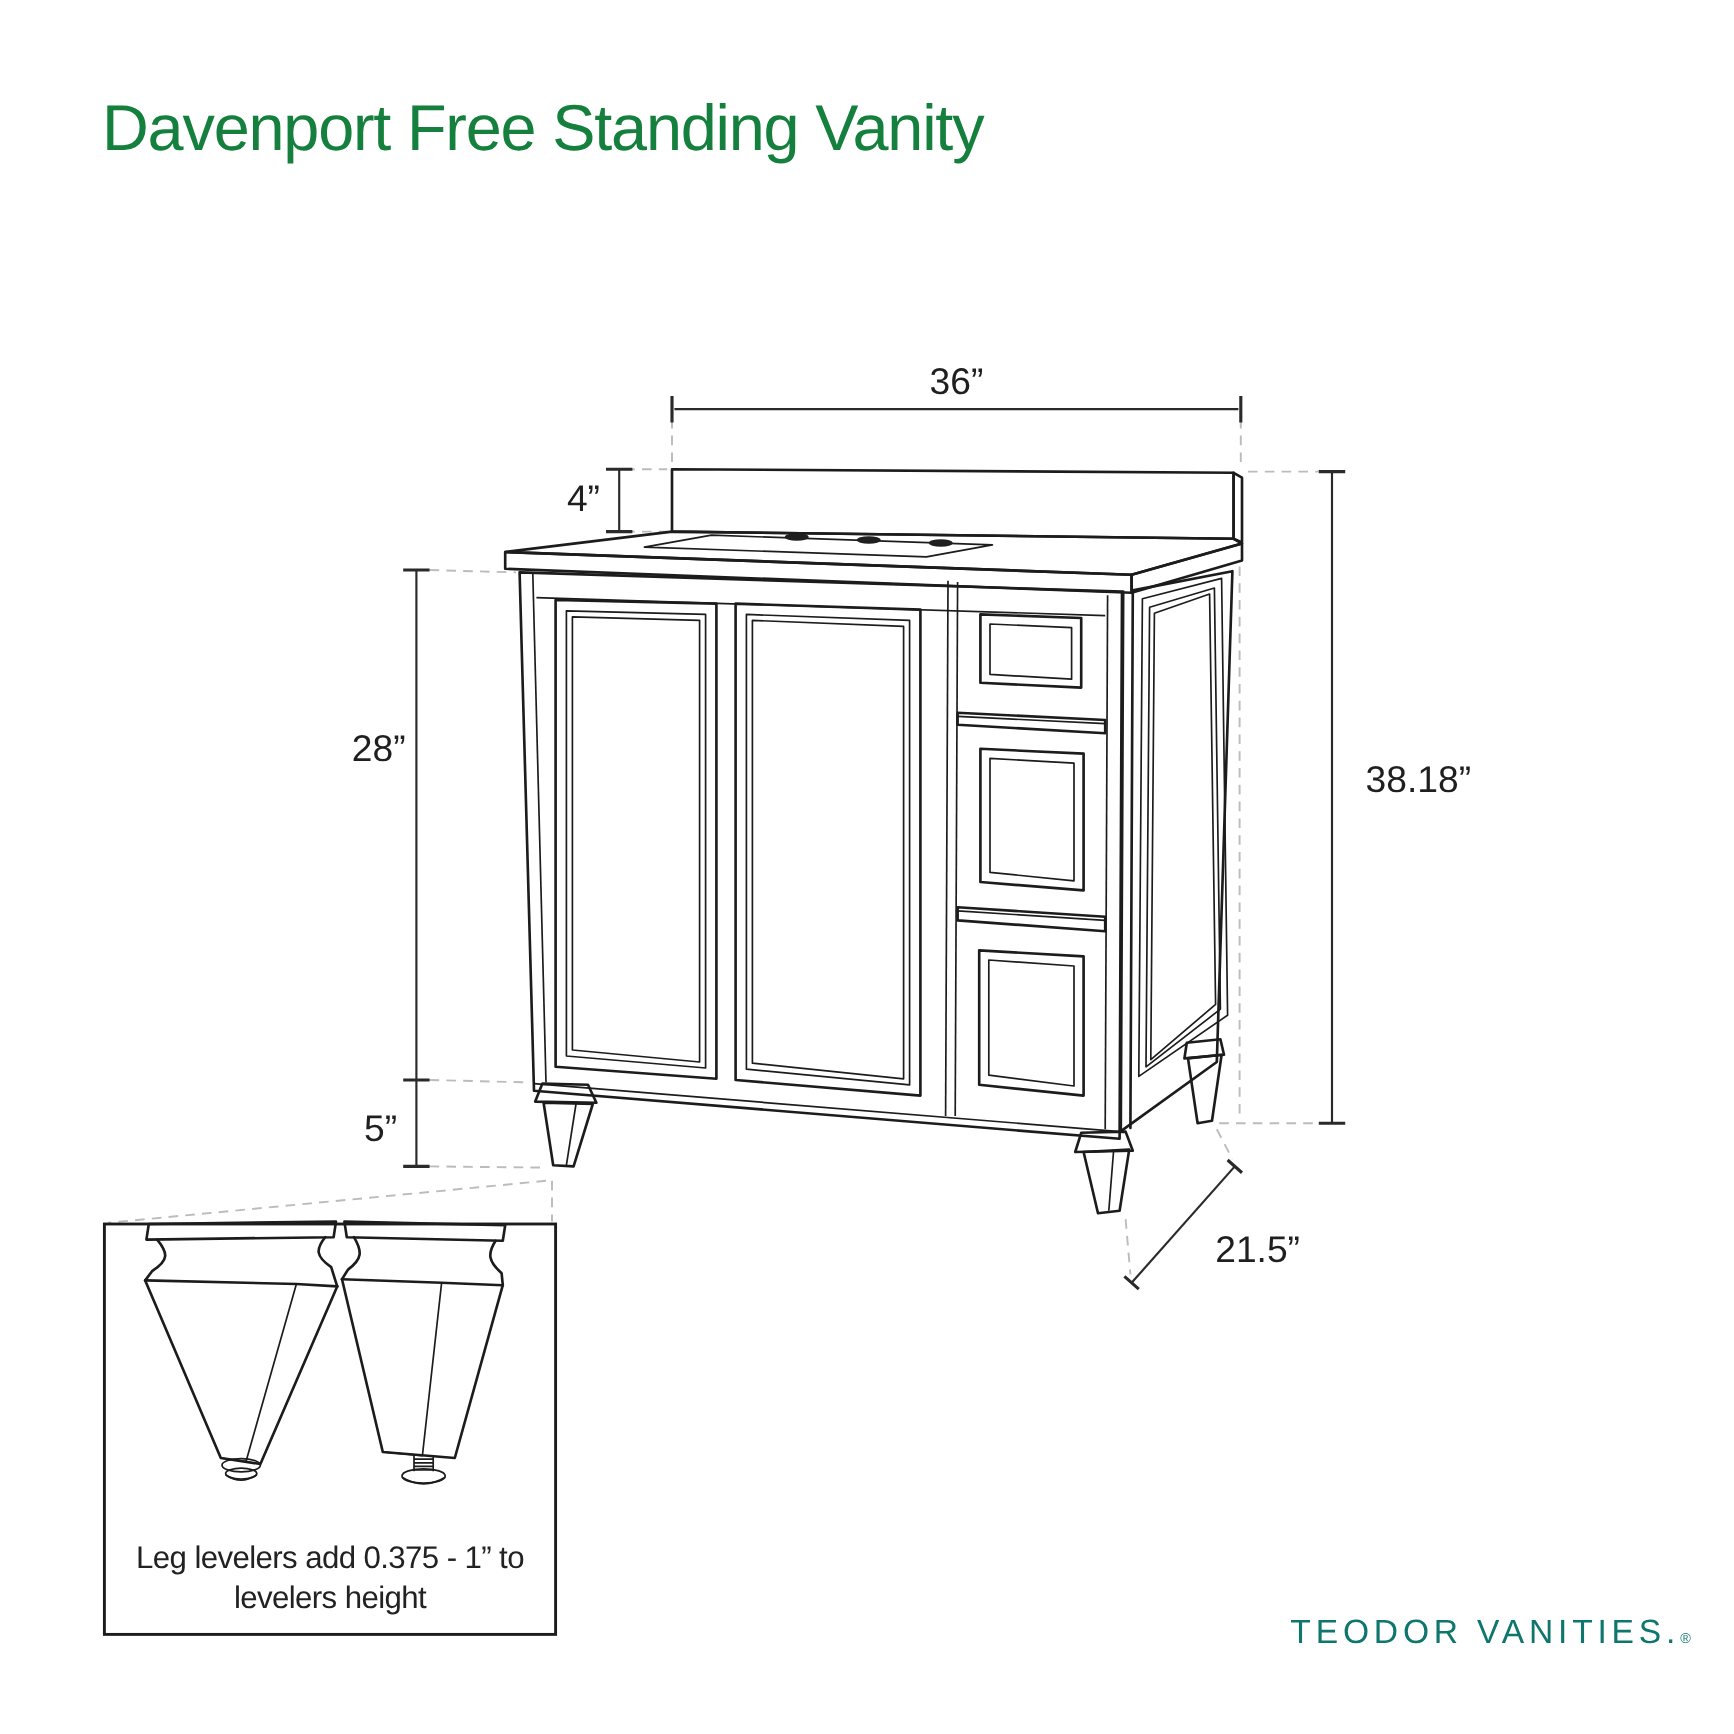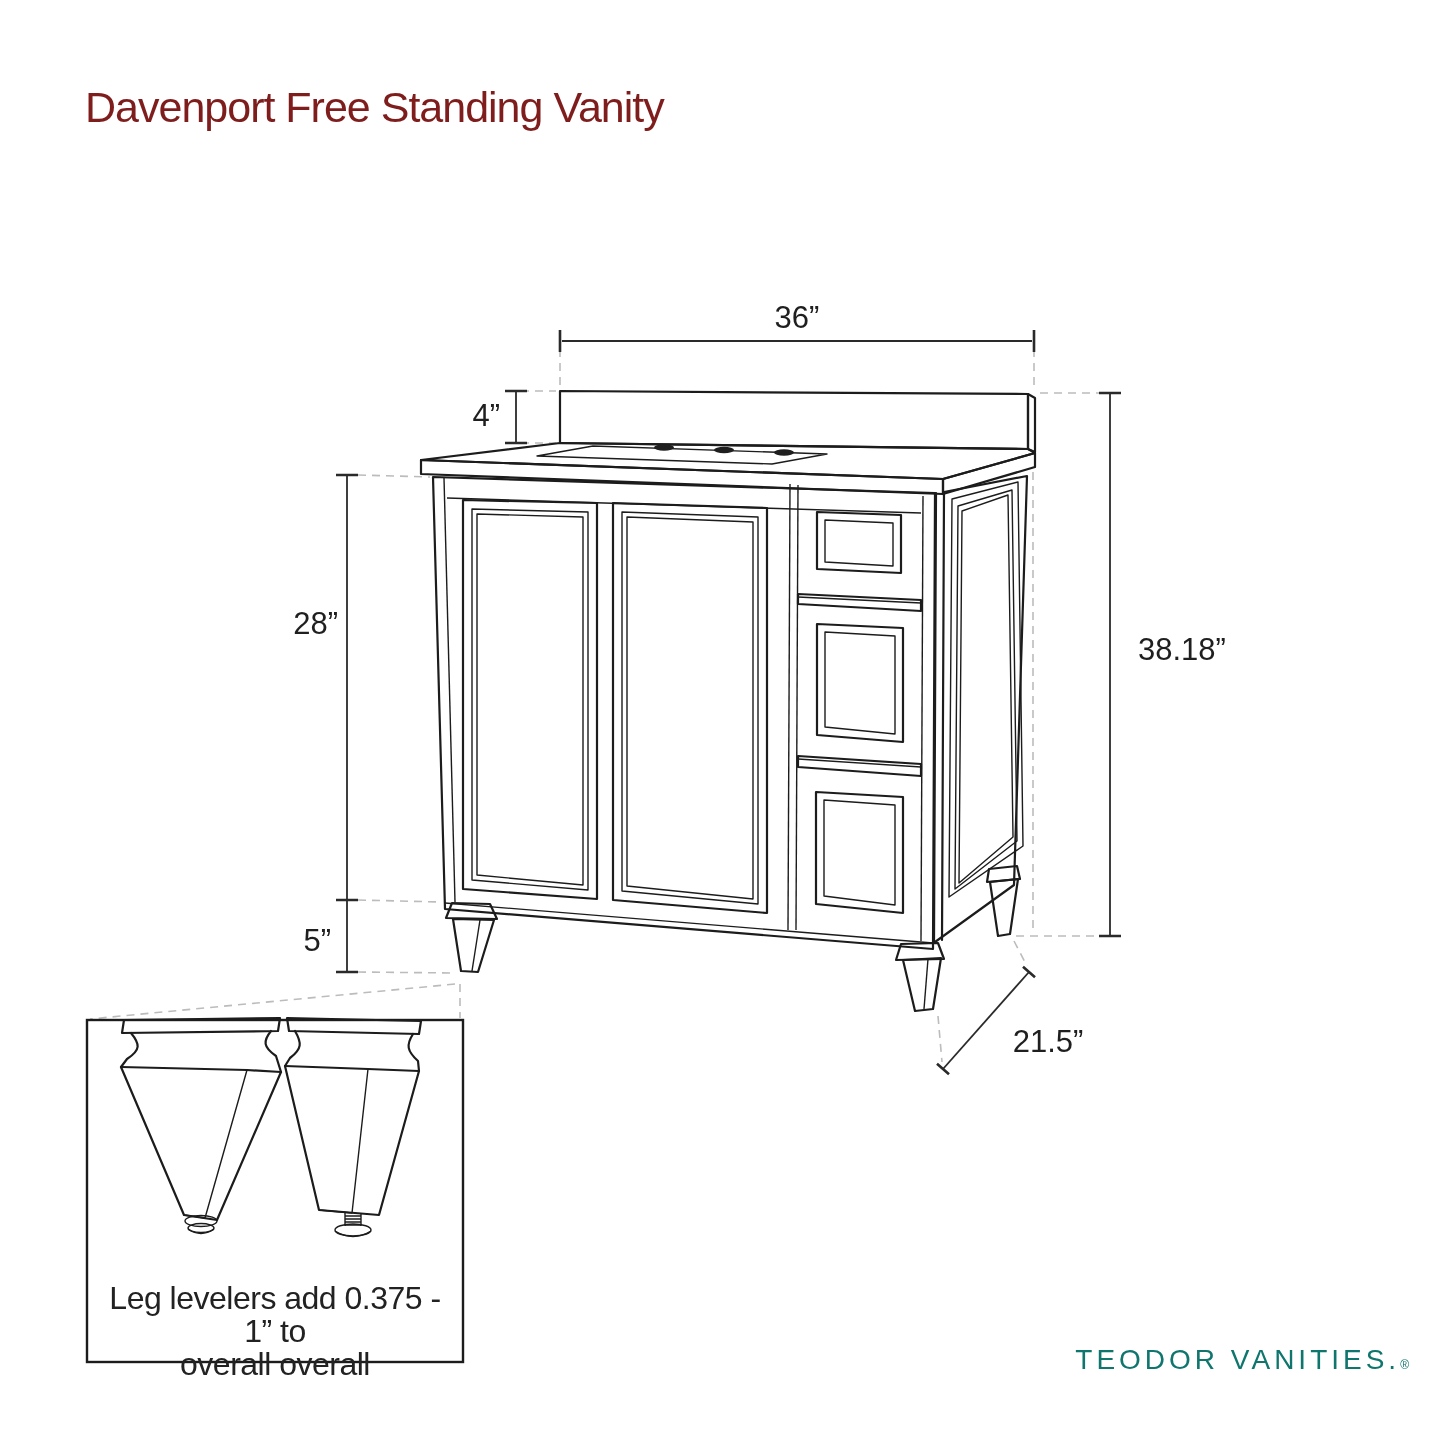--- a/index.html
+++ b/index.html
@@ -1,22 +1,22 @@
 <!DOCTYPE html>
 <html><head>
 <meta charset="utf-8">
 <style>
   html,body{margin:0;padding:0;background:#ffffff;}
   .page{position:relative;width:1445px;height:1445px;background:#ffffff;overflow:hidden;
         font-family:"Liberation Sans", sans-serif;color:#1b1b1b;}
-  .title{position:absolute;left:85px;top:74px;font-size:43px;line-height:66px;
-         letter-spacing:-1px;color:#7f1d1d;font-weight:400;}
+  .title{position:absolute;left:85px;top:74px;font-size:54px;line-height:66px;
+         letter-spacing:-1px;color:#15803d;font-weight:400;}
   .drawing{position:absolute;left:0;top:0;}
   .inset-note{position:absolute;left:95px;top:1282px;width:360px;text-align:center;
-              font-size:32px;line-height:33px;letter-spacing:-0.5px;color:#222;}
+              font-size:26px;line-height:33px;letter-spacing:-0.5px;color:#222;}
   .brand{position:absolute;right:36px;top:1344px;font-size:28px;letter-spacing:4px;
          color:#0f766e;white-space:nowrap;}
   .brand .reg{font-size:12px;letter-spacing:0;vertical-align:baseline;}
   svg text{font-family:"Liberation Sans", sans-serif;font-size:31px;fill:#1f1f1f;}
   .ln{fill:none;stroke:#1c1c1c;stroke-width:2.2;stroke-linejoin:round;stroke-linecap:round;}
   .thin{fill:none;stroke:#1c1c1c;stroke-width:1.4;stroke-linejoin:round;}
   .dash{fill:none;stroke:#bcbcbc;stroke-width:1.6;stroke-dasharray:8 6;}
   .dim{fill:none;stroke:#2a2a2a;stroke-width:1.8;}
   .tick{fill:none;stroke:#2a2a2a;stroke-width:2.6;}
   .hole{fill:#1f1f1f;stroke:none;}
@@ -202,18 +202,18 @@
           <path class="thin" d="M345,1213 V1226 M361,1213 V1226 M345,1216 H361 M345,1219 H361 M345,1222 H361 M345,1225 H361"></path>
           <ellipse class="thin" cx="353" cy="1230" rx="18" ry="6" fill="#fff"></ellipse>
           <path class="thin" d="M335,1231 Q353,1242 371,1231"></path>
         </g>
       </g>
     </g>
   </svg>
 
   <div class="inset-note">
     <div>Leg levelers add 0.375 - 1” to</div>
-    <div>overall overall</div>
+    <div>levelers height</div>
   </div>
 
   <div class="brand"><span>TEODOR VANITIES.</span><span class="reg">®</span></div>
 
 </div>
 
 </body></html>

